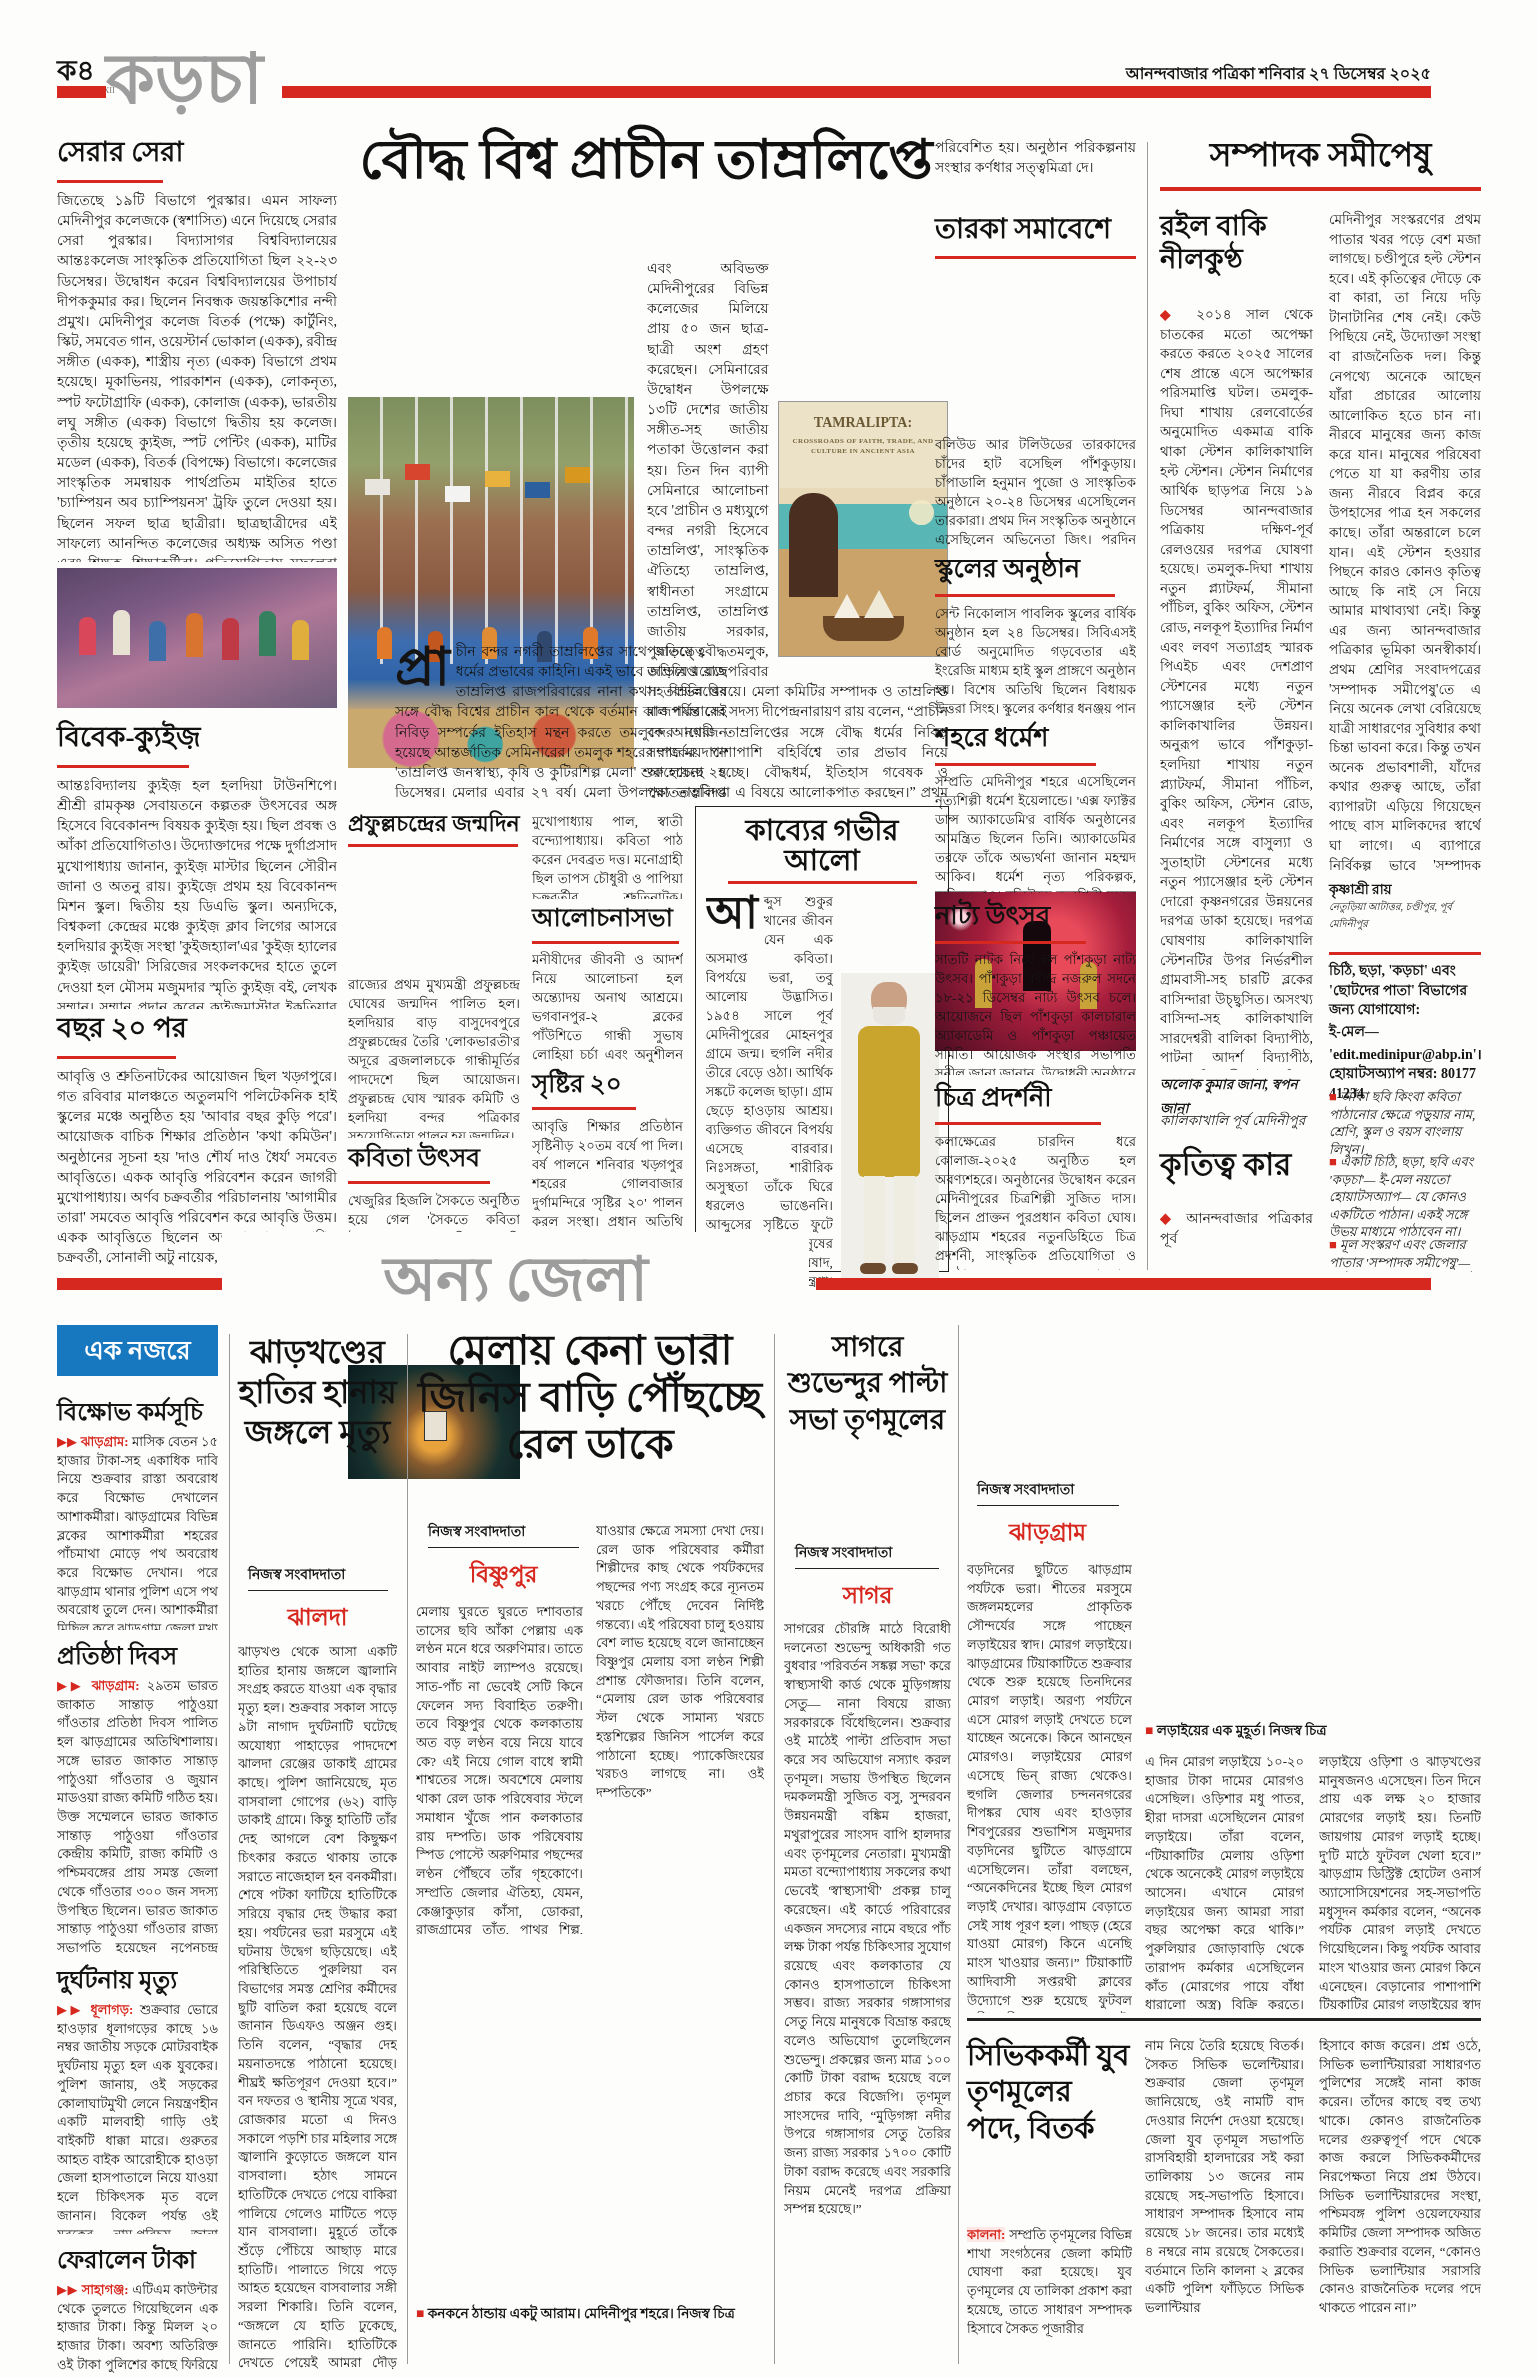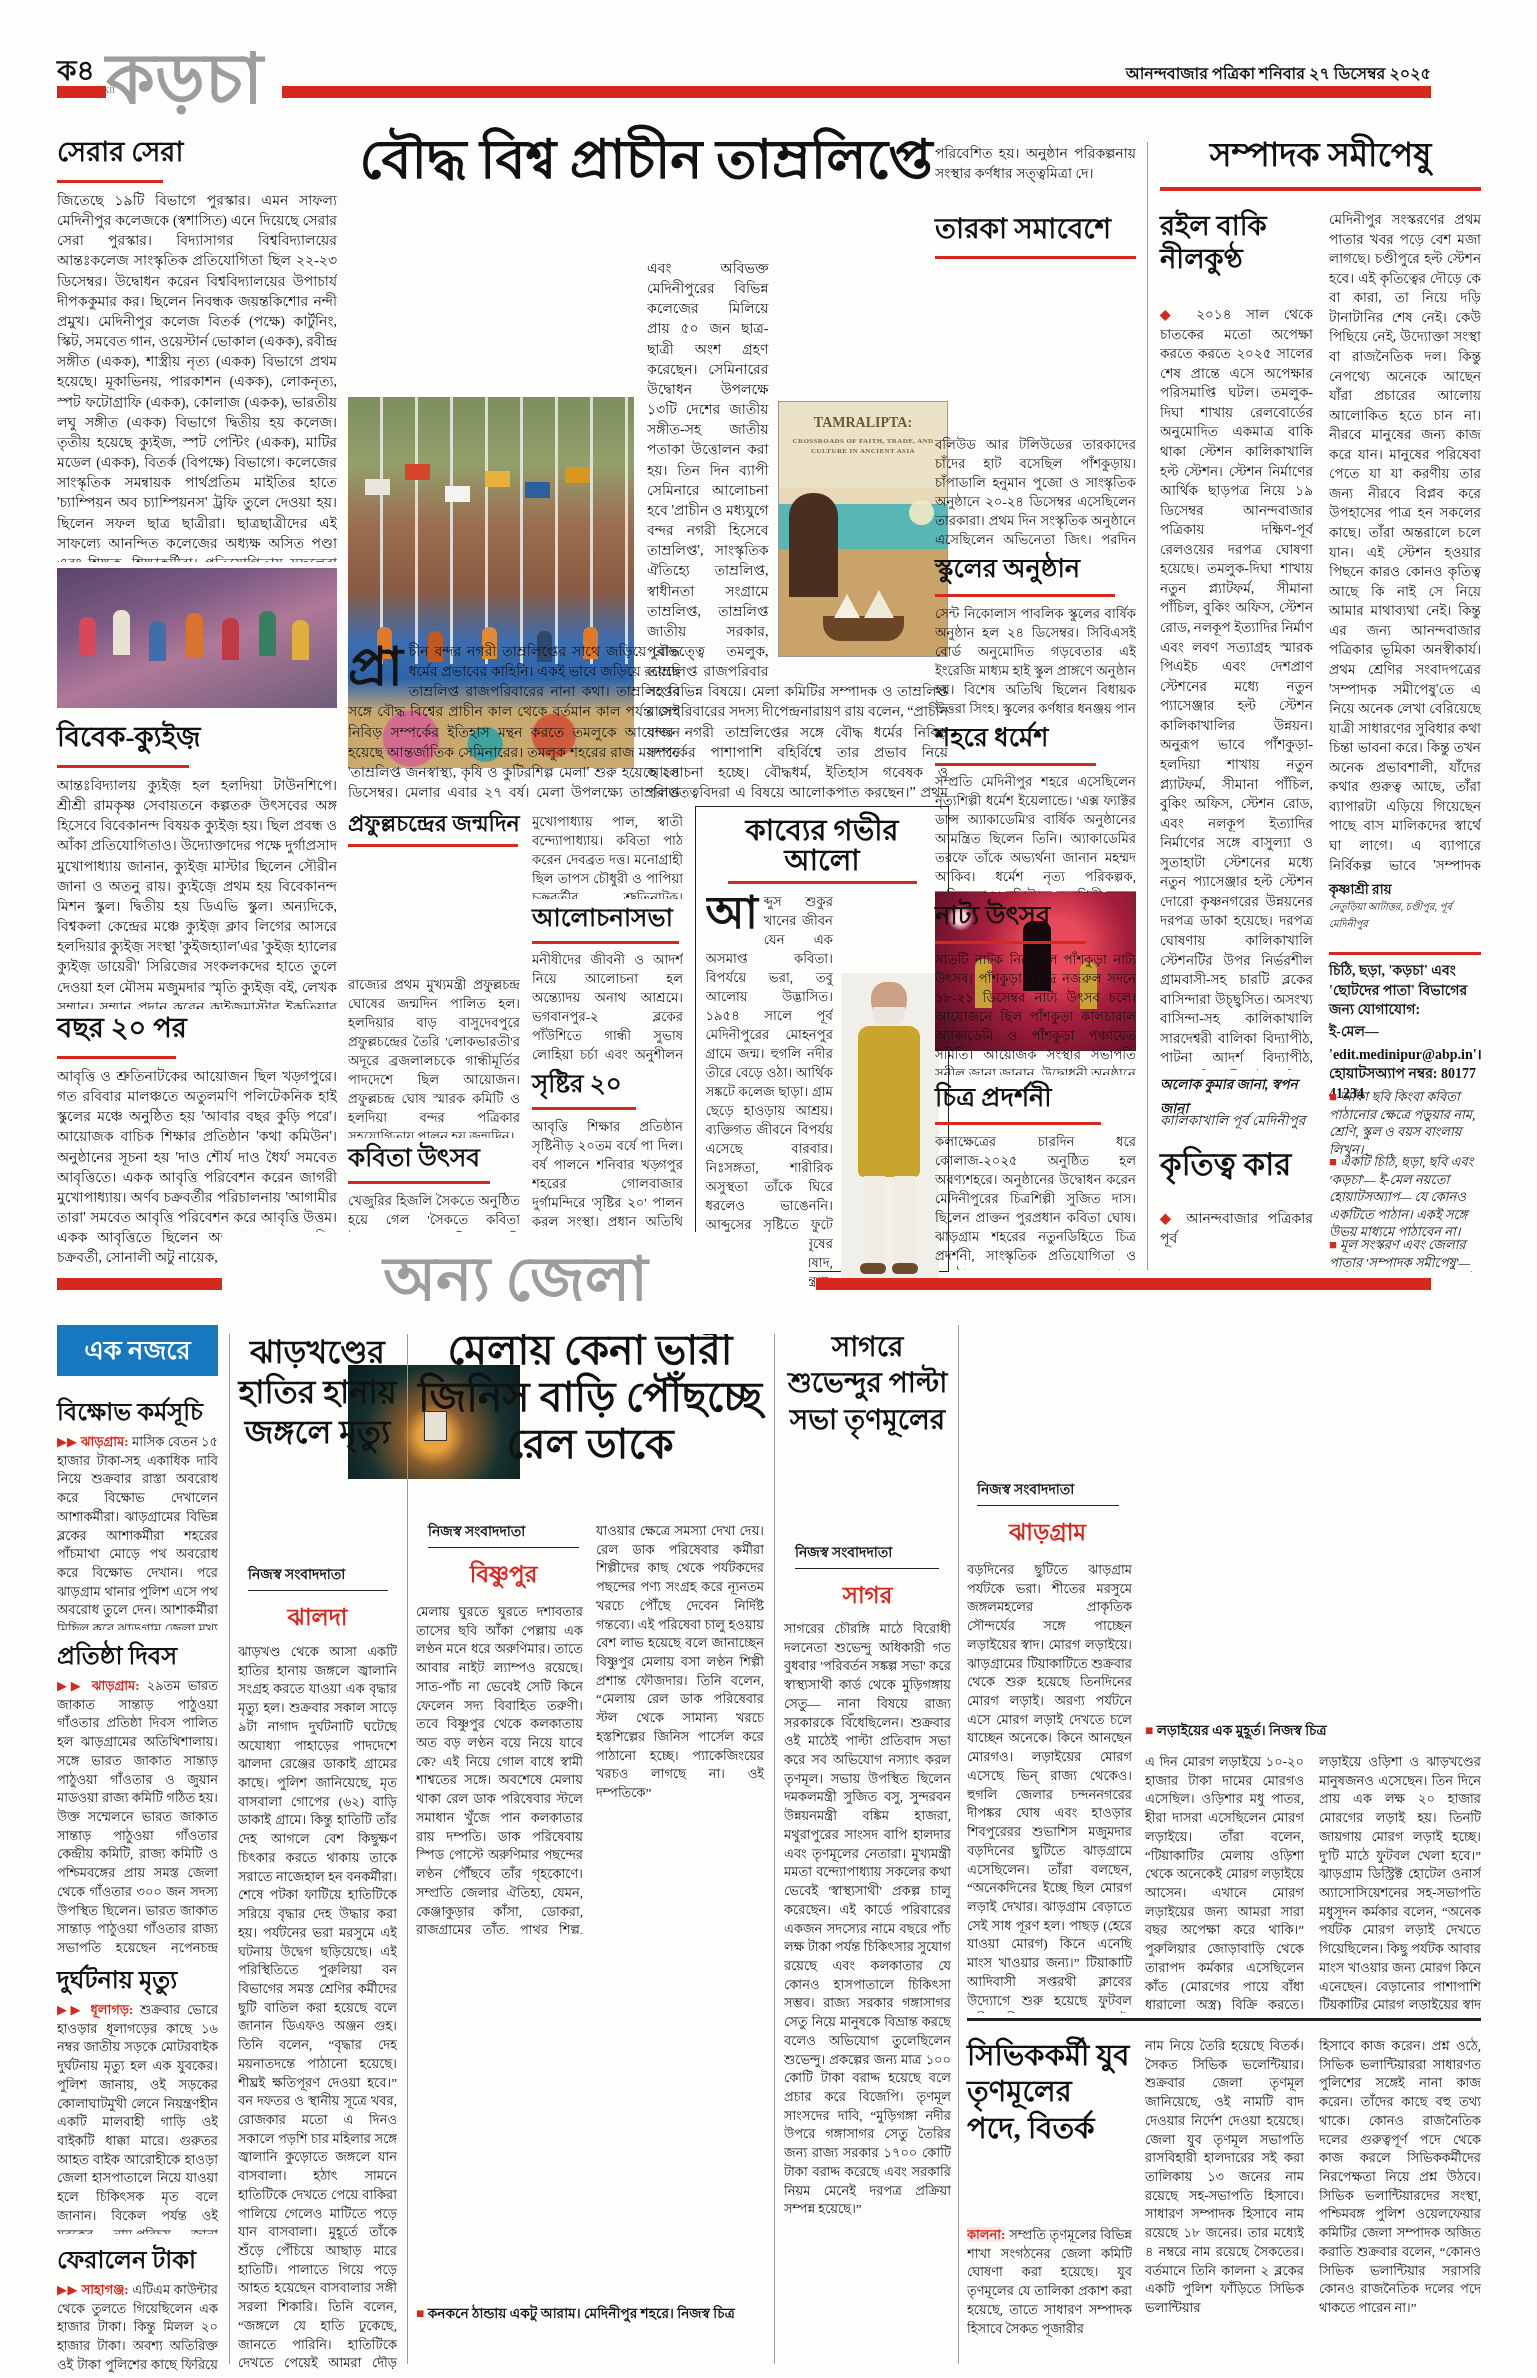--- a/index.html
+++ b/index.html
@@ -81,21 +81,21 @@
       <div style="text-align:center;padding:2.8px 7.6px 0;font-size:7px;letter-spacing:0.4px;color:#7a6a40;font-weight:bold;">CROSSROADS OF FAITH, TRADE, AND CULTURE IN ANCIENT ASIA</div>
       <div style="position:absolute;left:9.5px;top:91px;width:49px;height:104px;background:#4a2e20;border-radius:23px 23px 0 0;"></div>
       <div style="position:absolute;right:13.2px;top:98px;width:24.6px;height:24.6px;background:#f2e9c8;border-radius:50%;opacity:.9;"></div>
       <div style="position:absolute;left:44px;bottom:15px;width:81px;height:24.6px;background:#6a4526;border-radius:0 0 17px 17px;"></div>
       <div style="position:absolute;left:55px;bottom:38px;width:0;height:0;border-left:13.2px solid transparent;border-right:13.2px solid transparent;border-bottom:24.6px solid #f4efe2;"></div>
       <div style="position:absolute;left:85px;bottom:38px;width:0;height:0;border-left:15px solid transparent;border-right:15px solid transparent;border-bottom:28px solid #efe9d8;"></div>
     </div>
     <span>এবং অবিভক্ত মেদিনীপুরের বিভিন্ন কলেজের মিলিয়ে প্রায় ৫০ জন ছাত্র-ছাত্রী অংশ গ্রহণ করেছেন। সেমিনারের উদ্বোধন উপলক্ষে ১৩টি দেশের জাতীয় সঙ্গীত-সহ জাতীয় পতাকা উত্তোলন করা হয়। তিন দিন ব্যাপী সেমিনারে আলোচনা হবে 'প্রাচীন ও মধ্যযুগে বন্দর নগরী হিসেবে তাম্রলিপ্ত', সাংস্কৃতিক ঐতিহ্যে তাম্রলিপ্ত, স্বাধীনতা সংগ্রামে তাম্রলিপ্ত, তাম্রলিপ্ত জাতীয় সরকার, পুরাতত্ত্বে তমলুক, তাম্রলিপ্ত রাজপরিবার সহ বিভিন্ন বিষয়ে। মেলা কমিটির সম্পাদক ও তাম্রলিপ্ত রাজপরিবারের সদস্য দীপেন্দ্রনারায়ণ রায় বলেন, “প্রাচীন বন্দর নগরী তাম্রলিপ্তের সঙ্গে বৌদ্ধ ধর্মের নিবিড় সম্পর্কের পাশাপাশি বহির্বিশ্বে তার প্রভাব নিয়ে আলোচনা হচ্ছে। বৌদ্ধধর্ম, ইতিহাস গবেষক ও পুরাতত্ত্ববিদরা এ বিষয়ে আলোকপাত করছেন।” প্রথম দিন সম্মেলনে বক্তব্য রাখেন কম্বোডিয়ার প্রতিনিধি তথা দিল্লি বিশ্ববিদ্যালয়ের অধ্যাপক চুন আমনেট ও মেদিনীপুরের রাজা নরেন্দ্রলাল খান মহিলা মহাবিদ্যালয়ের (স্বাশাসিত) অধ্যক্ষ স্বপ্না ঘোড়ই। সেমিনারে দু'টি বই প্রকাশ হয়। দীপেন্দ্রনারায়ণ রায়, আব্দুল্লা আল মঞ্জুর হুসেন ও মিলি রহমানর লিখিত 'তাম্রলিপ্ত: ক্রস রোডস অব ফেইথ, ট্রেড অ্যান্ড কালচার ইন অ্যানসিয়েন্ট এশিয়া' এবং অধ্যাপক গোবিন্দপ্রসাদ করের লিখিত 'মোগলমারী সখিসেনা পাঠশালা-এ ফেয়ারি-টেল'। সেমিনারে তাম্রলিপ্ত রাজ পরিবারের কাহিনি নিয়ে তৈরি একটি তথ্যচিত্র প্রদর্শন করা হয়।</span>
   </div>
 
-  <div class="abs txt" style="left:348px;top:642px;width:332px;height:161px;">
+  <div class="abs txt" style="left:348px;top:642px;width:332px;height:161px;padding-left:47px;">
     <span class="drop">প্রা</span><span>চীন বন্দর নগরী তাম্রলিপ্তের সাথে জড়িয়ে বৌদ্ধ ধর্মের প্রভাবের কাহিনি। একই ভাবে জড়িয়ে রয়েছে তাম্রলিপ্ত রাজপরিবারের নানা কথা। তাম্রলিপ্তের সঙ্গে বৌদ্ধ বিশ্বের প্রাচীন কাল থেকে বর্তমান কাল পর্যন্ত সেই নিবিড় সম্পর্কের ইতিহাস মন্থন করতে তমলুকে আয়োজন হয়েছে আন্তর্জাতিক সেমিনারের। তমলুক শহরের রাজ ময়দানে 'তাম্রলিপ্ত জনস্বাস্থ্য, কৃষি ও কুটিরশিল্প মেলা' শুরু হয়েছে ২৪ ডিসেম্বর। মেলার এবার ২৭ বর্ষ। মেলা উপলক্ষ্যে তাম্রলিপ্ত রাজবাড়ি প্রাঙ্গণে শুক্রবার থেকে তিন দিনের আন্তর্জাতিক সেমিনার শুরু হয়েছে। তাম্রলিপ্তের সঙ্গে বৌদ্ধ বিশ্বের সম্পর্ক বিষয়ে এই সেমিনারের উদ্বোধন করেন রাজ্যের মৎস্যমন্ত্রী বিপ্লব রায়চৌধুরী। সেমিনারে অংশ নিয়েছেন ভারত, বাংলাদেশ, শ্রীলঙ্কা, নেপাল, ভুটান, তাইল্যান্ড, মায়ানমার, ফিলিপিন্স, কম্বোডিয়া, জাপান, অস্ট্রেলিয়া, ইন্দোনেশিয়া ও দক্ষিণ কোরিয়ার প্রতিনিধিরা। সম্মেলনে জেলার ইতিহাস গবেষক</span>
   </div>
 
   <div class="abs hd" style="left:348px;top:812px;width:176px;font-size:22px;">প্রফুল্লচন্দ্রের জন্মদিন</div>
   <div class="abs redline" style="left:348px;top:844px;width:170px;"></div>
   <div class="abs photo" style="left:348px;top:854px;width:172px;height:114px;background:radial-gradient(circle at 50% 62%,#e8a23c 0 14%,#8a5c2e 28%,#17312e 62%,#0a1a1e 100%);">
     <div style="position:absolute;left:44%;top:40%;width:21px;height:28px;background:#e8e2d4;border:1.9px solid #333;"></div>
   </div>
   <div class="abs txt" style="left:348px;top:975px;width:172px;height:163px;font-size:13.2px;">রাজ্যের প্রথম মুখ্যমন্ত্রী প্রফুল্লচন্দ্র ঘোষের জন্মদিন পালিত হল। হলদিয়ার বাড় বাসুদেবপুরে প্রফুল্লচন্দ্রের তৈরি 'লোকভারতী'র অদূরে ব্রজলালচকে গান্ধীমূর্তির পাদদেশে ছিল আয়োজন। প্রফুল্লচন্দ্র ঘোষ স্মারক কমিটি ও হলদিয়া বন্দর পত্রিকার সহযোগিতায় পালন হয় জন্মদিন।</div>
   <div class="abs hd" style="left:348px;top:1145px;font-size:24.6px;">কবিতা উৎসব</div>
@@ -120,21 +120,21 @@
       <div style="position:absolute;left:23px;top:203px;width:21px;height:87px;background:#efece2;"></div>
       <div style="position:absolute;left:53px;top:203px;width:21px;height:87px;background:#efece2;"></div>
       <div style="position:absolute;left:19px;top:290px;width:26.5px;height:11.4px;background:#6b4a2e;border-radius:5.7px;"></div>
       <div style="position:absolute;left:51px;top:290px;width:26.5px;height:11.4px;background:#6b4a2e;border-radius:5.7px;"></div>
     </div>
     <div class="txt" style="font-size:13.2px;height:397px;">
       <span class="drop" style="font-size:45px;">আ</span><span>ব্দুস শুকুর খানের জীবন যেন এক অসমাপ্ত কবিতা। বিপর্যয়ে ভরা, তবু আলোয় উদ্ভাসিত। ১৯৫৪ সালে পূর্ব মেদিনীপুরের মোহনপুর গ্রামে জন্ম। হুগলি নদীর তীরে বেড়ে ওঠা। আর্থিক সঙ্কটে কলেজ ছাড়া। গ্রাম ছেড়ে হাওড়ায় আশ্রয়। ব্যক্তিগত জীবনে বিপর্যয় এসেছে বারবার। নিঃসঙ্গতা, শারীরিক অসুস্থতা তাঁকে ঘিরে ধরলেও ভাঙেননি। আব্দুসের সৃষ্টিতে ফুটে ওঠে সাধারণ মানুষের কষ্ট, প্রেমের বিষাদ, উপেক্ষার যন্ত্রণা। 'জীবনের অসমাপ্ত কবিতা' (১৯৮৬), 'নবজন্মে ফিরি মৃত্যুর বিষাদে', 'কবির ঘরে কেউ আসে না' ইত্যাদি ২০টি কাব্যগ্রন্থ তাঁর।</span> 
     </div>
   </div>
 
-  <div class="abs txt" style="left:935px;top:144px;width:201px;height:66px;">পরিবেশিত হয়। অনুষ্ঠান পরিকল্পনায় সংস্থার কর্ণধার সত্ত্বমিত্রা দে।</div>
+  <div class="abs txt" style="left:935px;top:138px;width:201px;height:66px;">পরিবেশিত হয়। অনুষ্ঠান পরিকল্পনায় সংস্থার কর্ণধার সত্ত্বমিত্রা দে।</div>
   <div class="abs hd" style="left:935px;top:214px;font-size:28px;">তারকা সমাবেশে</div>
   <div class="abs redline" style="left:935px;top:256px;width:201px;"></div>
   <div class="abs photo" style="left:935px;top:267px;width:201px;height:159px;background:radial-gradient(circle at 60% 35%,#e84a5a 0 18%,#a61e3c 45%,#4a0d22 100%);">
     <div style="position:absolute;left:44%;top:18%;width:28px;height:70px;background:#15080c;border-radius:9.5px 9.5px 0 0;"></div>
     <div style="position:absolute;left:20%;top:42%;width:17px;height:49px;background:#caa23a;border-radius:7.6px 7.6px 0 0;"></div>
     <div style="position:absolute;left:72%;top:44%;width:17px;height:47px;background:#caa23a;border-radius:7.6px 7.6px 0 0;"></div>
     <div style="position:absolute;left:6%;top:8%;width:26.5px;height:26.5px;background:radial-gradient(circle,#ffd9e2 0 30%,transparent 70%);"></div>
   </div>
   <div class="abs txt" style="left:935px;top:435px;width:201px;height:115px;font-size:13.2px;">বলিউড আর টলিউডের তারকাদের চাঁদের হাট বসেছিল পাঁশকুড়ায়। চাঁপাডালি হনুমান পুজো ও সাংস্কৃতিক অনুষ্ঠানে ২০-২৪ ডিসেম্বর এসেছিলেন তারকারা। প্রথম দিন সংস্কৃতিক অনুষ্ঠানে এসেছিলেন অভিনেতা জিৎ। পরদিন আসেন প্রসেনজিৎ চট্টোপাধ্যায়। ২২ ডিসেম্বর সঙ্গীতশিল্পী পলক মুচ্ছল দীর্ঘ সময় গান করেন। পায়েল সরকার এবং বাংলা ব্যান্ডের অনুষ্ঠান ছিল ২৩ ডিসেম্বর। পরদিন ছিল সঙ্গীতশিল্পী বিনোদ রাঠৌরের অনুষ্ঠান। অভিনেতা গোবিন্দর অনুষ্ঠান দিয়ে শেষ হয় অনুষ্ঠান</div>
 

